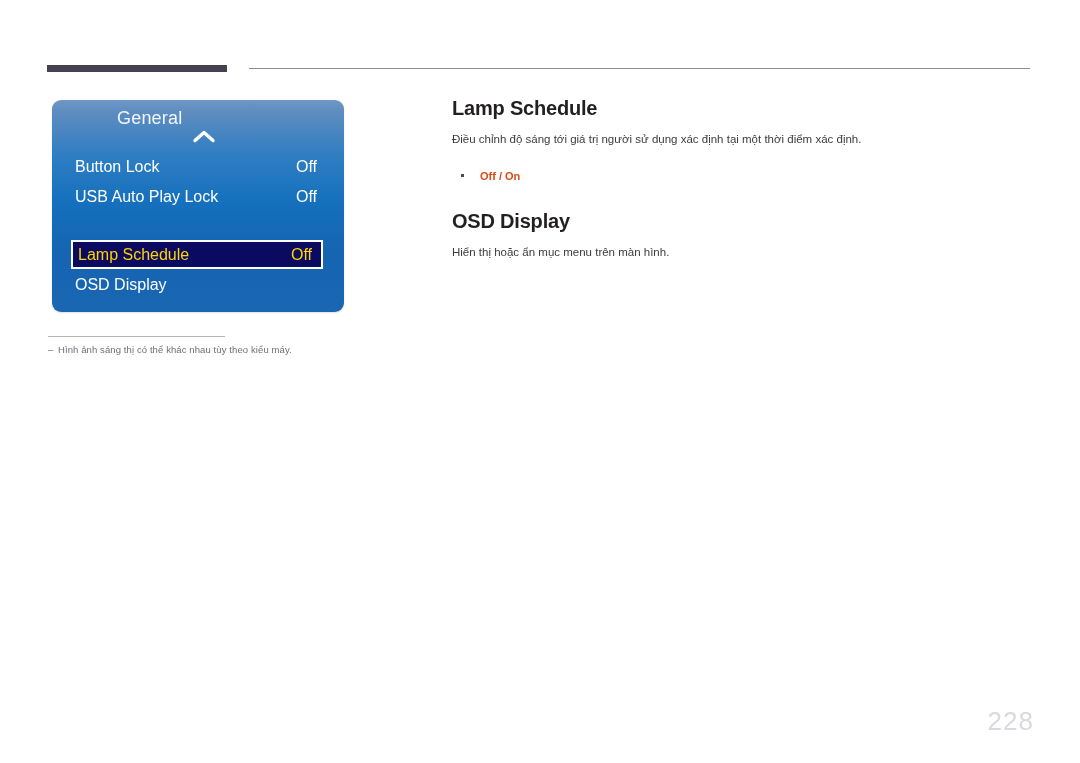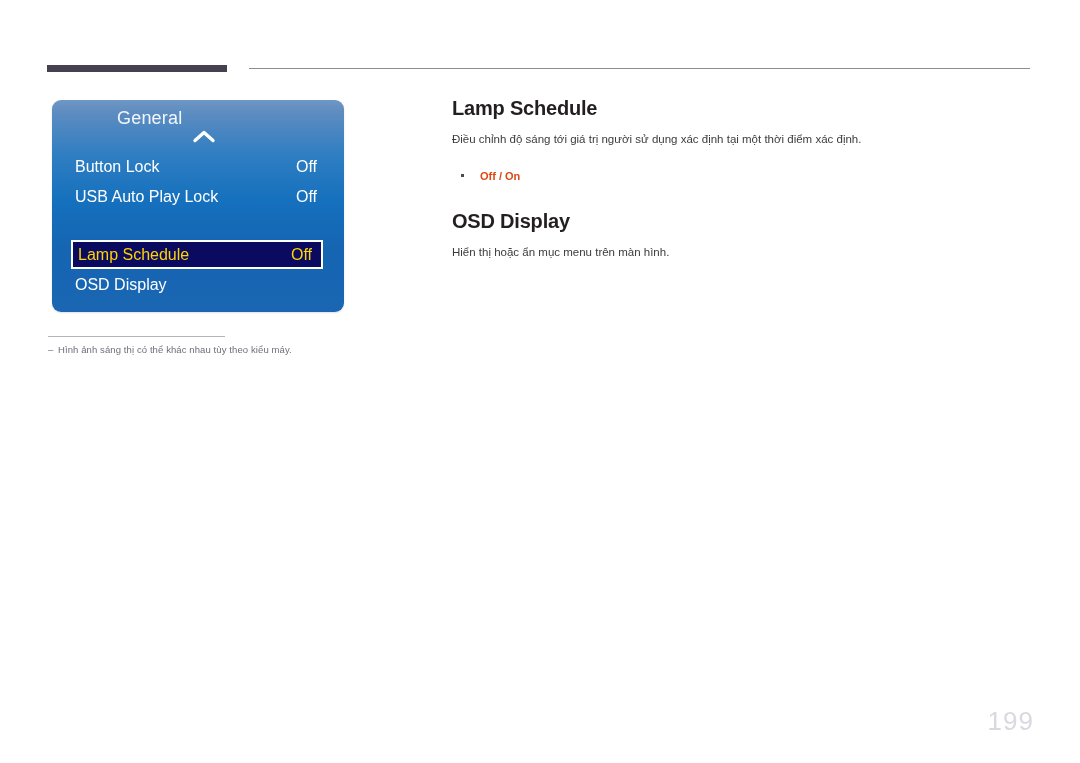--- a/index.html
+++ b/index.html
@@ -229,13 +229,13 @@
       <span class="bul"></span>
       <span>Off / On</span>
     </li>
   </ul>
 
   <h2 class="sec-title second">OSD Display</h2>
   <p class="sec-desc">Hiển thị hoặc ẩn mục menu trên màn hình.</p>
 
 </div>
 
-<div class="page-num">199</div>
+<div class="page-num">228</div>
 
 </body></html>

